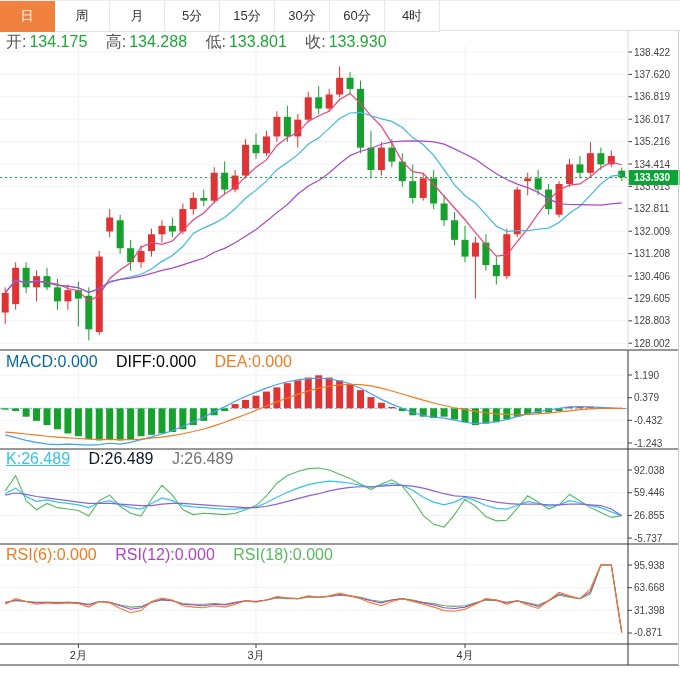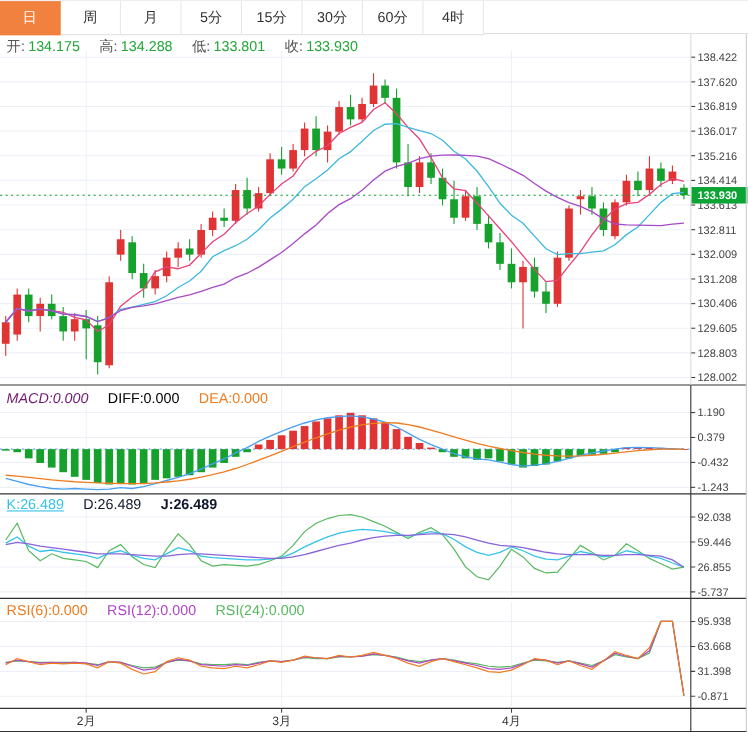--- a/index.html
+++ b/index.html
@@ -12,21 +12,21 @@
        border-right:1px solid #e8e8e8;border-bottom:1px solid #e0e0e0;box-sizing:border-box;cursor:pointer;}
   .tab.active{background:#f0813e;color:#fff;border-right-color:#f0813e;border-bottom-color:#f0813e;}
   .toolbar-fill{flex:1;border-bottom:1px solid #e0e0e0;}
   
   #chart-svg{position:absolute;top:0;left:0;z-index:1;}
   #chart-svg text{font-family:"Liberation Sans","DejaVu Sans",sans-serif;}
   #chart-svg .tick{font-size:10px;fill:#444;}
   #chart-svg .badge-text{fill:#fff;font-weight:bold;}
   #chart-svg .xlab{font-size:11px;fill:#333;}
   
-  .legend{position:absolute;left:6px;z-index:3;font-size:13px;white-space:nowrap;
+  .legend{position:absolute;left:6px;z-index:3;font-size:16px;white-space:nowrap;
           pointer-events:none;line-height:18px;}
   .legend .li{margin-right:14px;}
   .legend .li .val{margin-left:3px;}
 </style>
 </head>
 <body>
 
 <div id="app">
 
   <div class="toolbar">
@@ -345,30 +345,30 @@
 
   <div class="legend" id="legend-ohlc" style="top:33px">
     <span class="li"><span style="color: rgb(85, 85, 85);">开:</span><span class="val" style="color: rgb(33, 167, 56);">134.175</span></span>
     <span class="li"><span style="color: rgb(85, 85, 85);">高:</span><span class="val" style="color: rgb(33, 167, 56);">134.288</span></span>
     <span class="li"><span style="color: rgb(85, 85, 85);">低:</span><span class="val" style="color: rgb(33, 167, 56);">133.801</span></span>
     <span class="li"><span style="color: rgb(85, 85, 85);">收:</span><span class="val" style="color: rgb(33, 167, 56);">133.930</span></span>
   </div>
 
 
   <div class="legend" id="legend-macd" style="top:353px">
-    <span class="li" style="color: #701a75; font-style: italic;"><span>MACD:</span><span>0.000</span></span>
+    <span class="li" style="color: #0369a1;"><span>MACD:</span><span>0.000</span></span>
     <span class="li" style="color: #000000;"><span>DIFF:</span><span>0.000</span></span>
     <span class="li" style="color: rgb(239, 124, 32); margin-top: 38px;"><span>DEA:</span><span>0.000</span></span>
   </div>
 
   <div class="legend" id="legend-kdj" style="top:450px">
     <span class="li" style="color: rgb(53, 195, 232); text-decoration: underline;"><span>K:</span><span>26.489</span></span>
     <span class="li" style="color: #0f172a;"><span>D:</span><span>26.489</span></span>
-    <span class="li" style="color: #0f172a; font-weight: bold;"><span>J:</span><span>26.489</span></span>
+    <span class="li" style="color: #737373;"><span>J:</span><span>26.489</span></span>
   </div>
 
   <div class="legend" id="legend-rsi" style="top:546px">
     <span class="li" style="color: rgb(239, 124, 32);"><span>RSI(6):</span><span>0.000</span></span>
     <span class="li" style="color: rgb(176, 68, 200);"><span>RSI(12):</span><span>0.000</span></span>
-    <span class="li" style="color: rgb(88, 184, 96);"><span>RSI(24):</span><span>0.000</span></span>
+    <span class="li" style="color: rgb(88, 184, 96);"><span>RSI(18):</span><span>0.000</span></span>
   </div>
 
 </div>
 
 </body></html>

